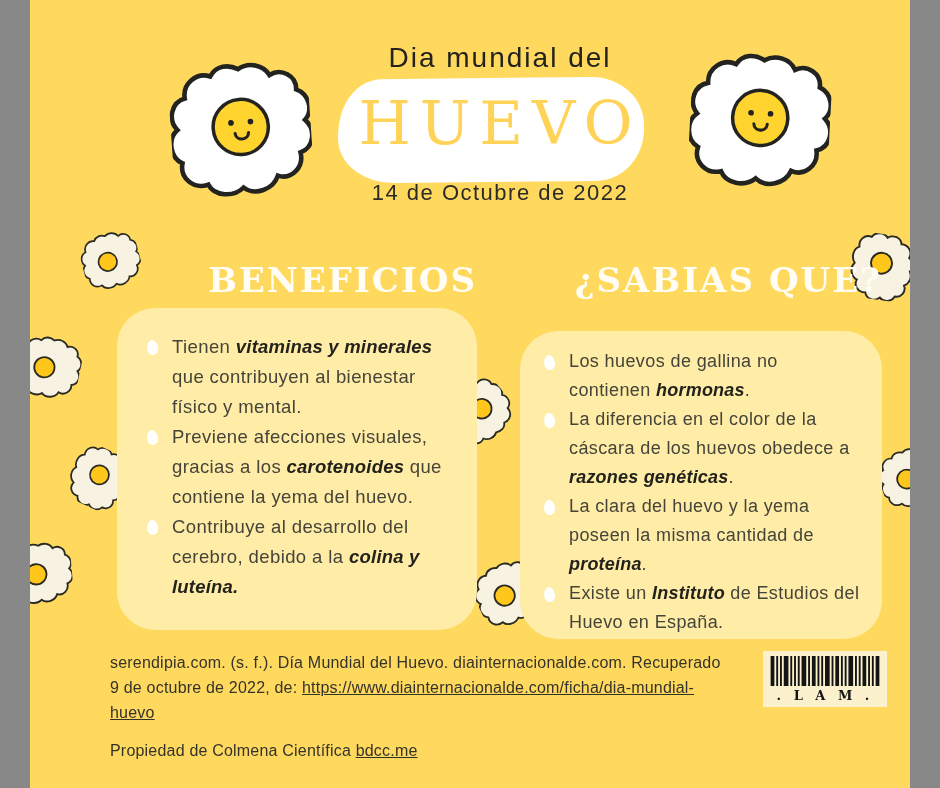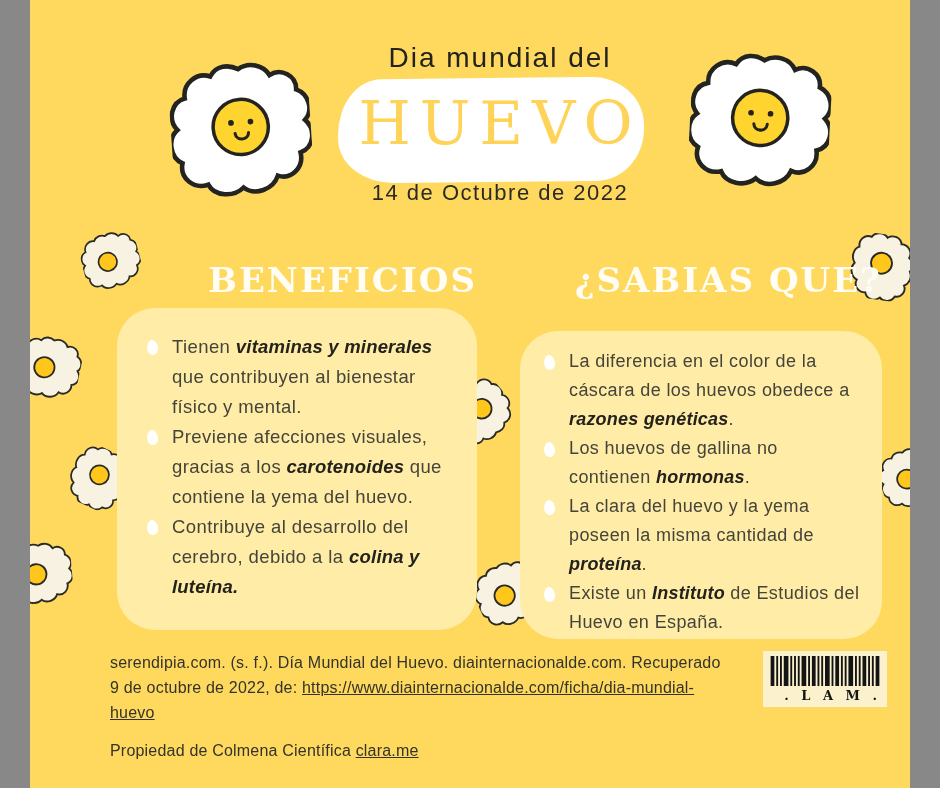--- a/index.html
+++ b/index.html
@@ -112,21 +112,21 @@
     color:#34332b;
     text-decoration:underline;
     overflow-wrap:anywhere;
   }
   .ownership{margin-top:13px;}
   
   .barcode-box{
     position:absolute;left:733px;top:651px;width:124px;
     background:var(--barcode-bg);
     padding:5px 6px 4px 6px;
-    text-align:right;
+    text-align:center;
     z-index:3;
   }
   .barcode-box svg{display:block;width:112px;height:30px;margin:0 auto;}
   .barcode-label{
     margin-top:2px;
     font-family:"DejaVu Serif","Liberation Serif",serif;
     font-weight:bold;
     font-size:13px;letter-spacing:4px;
     color:#141414;
     white-space:nowrap;
@@ -202,30 +202,30 @@
 
   <div class="panel panel-left">
     <ul>
         <li><span class="egg-bullet"></span><span>Tienen </span><strong>vitaminas y minerales</strong><span> que contribuyen al bienestar físico y mental.</span></li>
         <li><span class="egg-bullet"></span><span>Previene afecciones visuales, gracias a los </span><strong>carotenoides</strong><span> que contiene la yema del huevo.</span></li>
         <li><span class="egg-bullet"></span><span>Contribuye al desarrollo del cerebro, debido a la </span><strong>colina y luteína.</strong><span></span></li>
       </ul>
   </div>
   <div class="panel panel-right">
     <ul>
+        <li><span class="egg-bullet"></span><span>Los huevos de gallina no contienen </span><strong>hormonas</strong><span>.</span></li>
         <li><span class="egg-bullet"></span><span>La diferencia en el color de la cáscara de los huevos obedece a </span><strong>razones genéticas</strong><span>.</span></li>
-        <li><span class="egg-bullet"></span><span>Los huevos de gallina no contienen </span><strong>hormonas</strong><span>.</span></li>
         <li><span class="egg-bullet"></span><span>La clara del huevo y la yema poseen la misma cantidad de </span><strong>proteína</strong><span>.</span></li>
         <li><span class="egg-bullet"></span><span>Existe un </span><strong>Instituto</strong><span> de Estudios del Huevo en España.</span></li>
       </ul>
   </div>
 
   <div class="footer">
     <div class="citation"><span>serendipia.com. (s. f.). Día Mundial del Huevo. diainternacionalde.com. Recuperado 9 de octubre de 2022, de: </span><a href="#">https://www.diainternacionalde.com/ficha/dia-mundial-huevo</a></div>
-    <div class="ownership"><span>Propiedad de Colmena Científica </span><a href="#">clara.me</a></div>
+    <div class="ownership"><span>Propiedad de Colmena Científica </span><a href="#">bdcc.me</a></div>
   </div>
 
   <div class="barcode-box">
     <svg viewBox="0 0 116 32">
       <g fill="#141414">
         <rect x="0" y="0" width="4" height="32"></rect>
           <rect x="6" y="0" width="2" height="32"></rect>
         <rect x="10" y="0" width="2" height="32"></rect>
           <rect x="14" y="0" width="5" height="32"></rect>
         <rect x="21" y="0" width="2" height="32"></rect>

